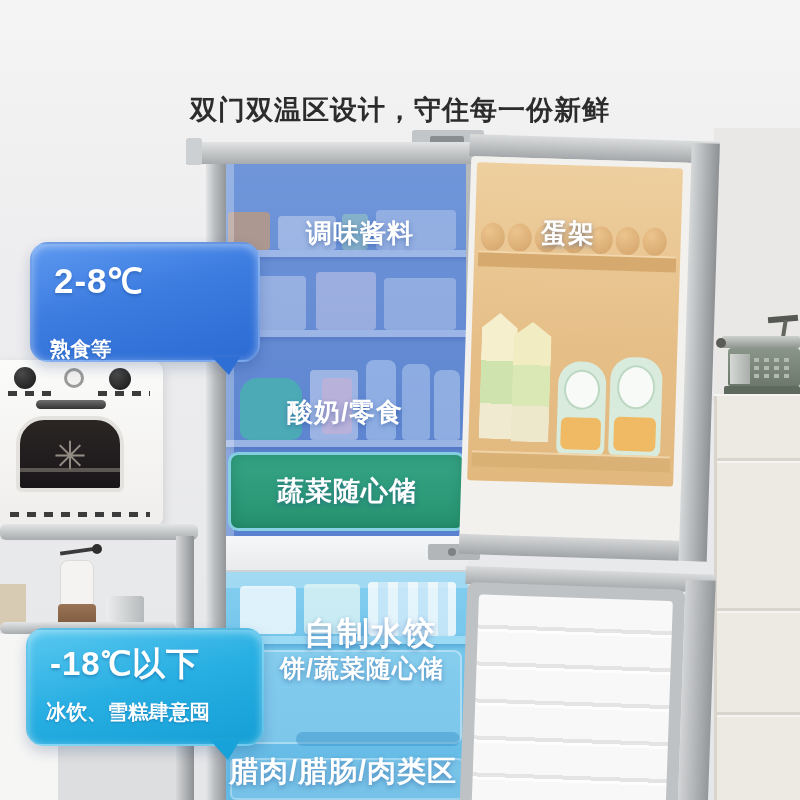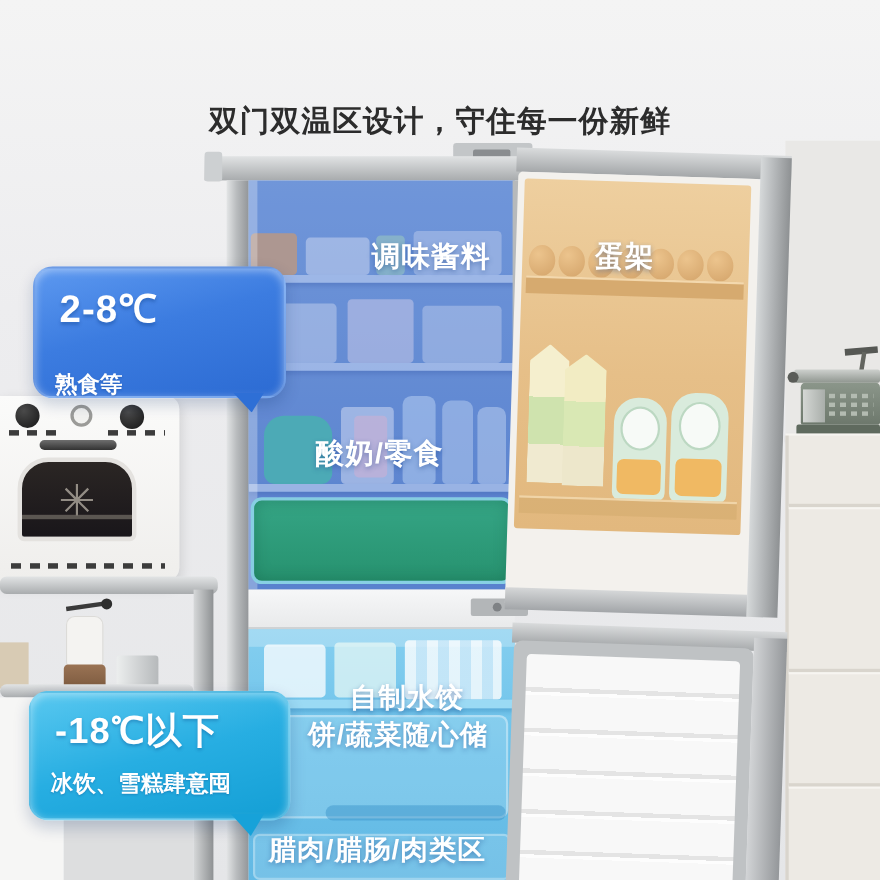--- a/index.html
+++ b/index.html
@@ -285,26 +285,27 @@
     <div class="fz-drawer2"></div>
   </div>
 
   <div class="door-bottom">
     <div class="fz-top-bar"></div>
     <div class="fz-frame"></div>
     <div class="fz-liner"></div>
     <div class="fz-outer"></div>
   </div>
 
-  <div class="zone-label" style="left:392px; top:233px;">调味酱料</div>
+  <div class="zone-label" style="left:360px; top:233px;">调味酱料</div>
   <div class="zone-label" style="left:568px; top:233px;">蛋架</div>
   <div class="zone-label" style="left:345px; top:412px;">酸奶/零食</div>
-  <div class="zone-label" style="left:370px; top:634px; font-size:25px;">自制水饺</div>
+  <div class="zone-label" style="left:347px; top:491px; font-size:27px;">蔬菜随心储</div>
+  <div class="zone-label" style="left:370px; top:634px; font-size:32px;">自制水饺</div>
   <div class="zone-label" style="left:362px; top:668px; font-size:25px;">饼/蔬菜随心储</div>
-  <div class="zone-label" style="left:343px; top:772px; font-size:25px;">腊肉/腊肠/肉类区</div>
+  <div class="zone-label" style="left:343px; top:772px; font-size:29px;">腊肉/腊肠/肉类区</div>
 
   <div class="callout callout-fridge">
     <div class="callout-temp">2-8℃</div>
     <div class="callout-line" style="top:91px;">熟食等</div>
   </div>
   <div class="callout callout-freezer">
     <div class="callout-temp" style="font-size:33px;">-18℃以下</div>
     <div class="callout-line" style="top:68px;">冰饮、雪糕肆意囤</div>
   </div>
 

